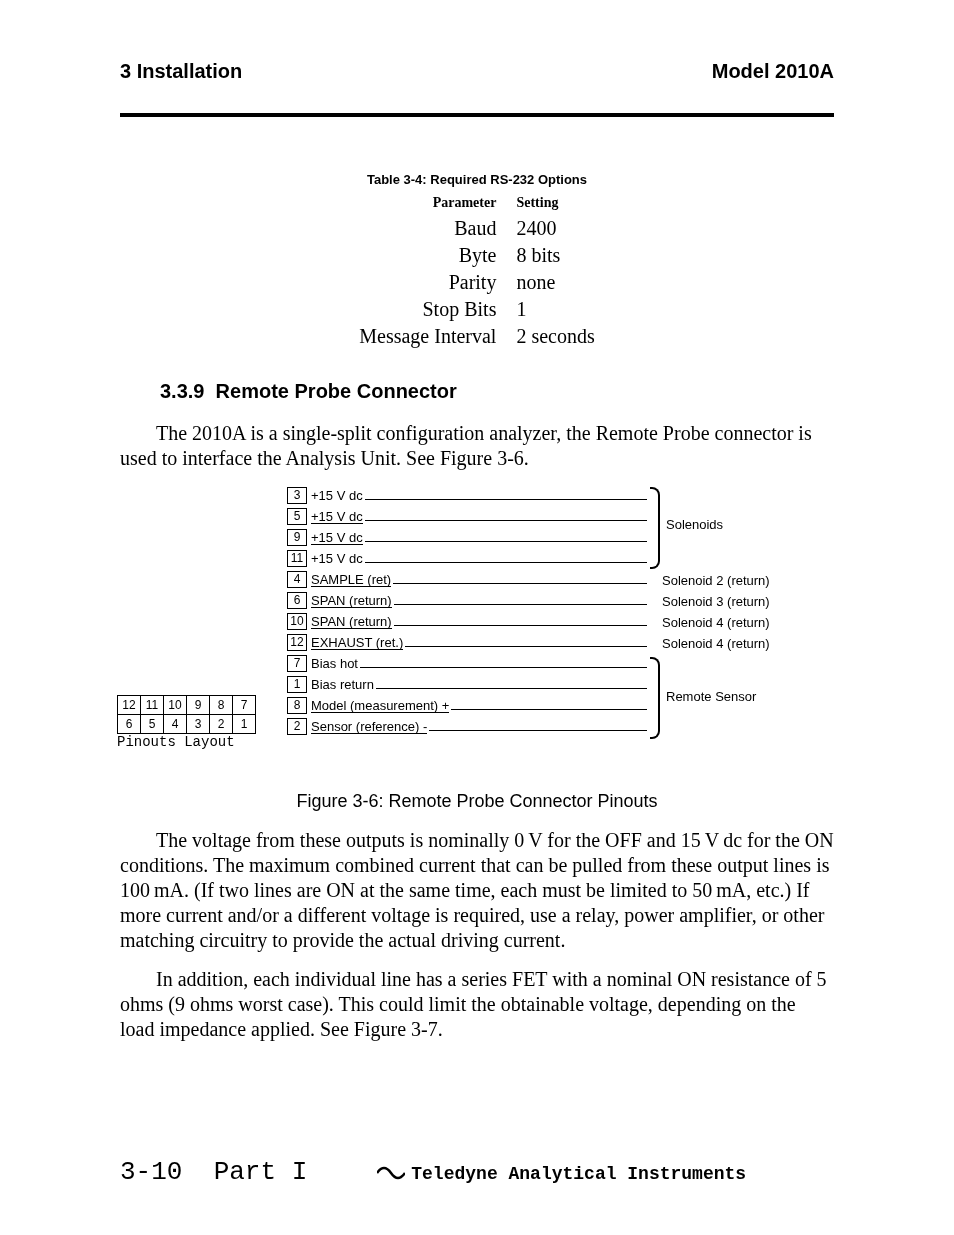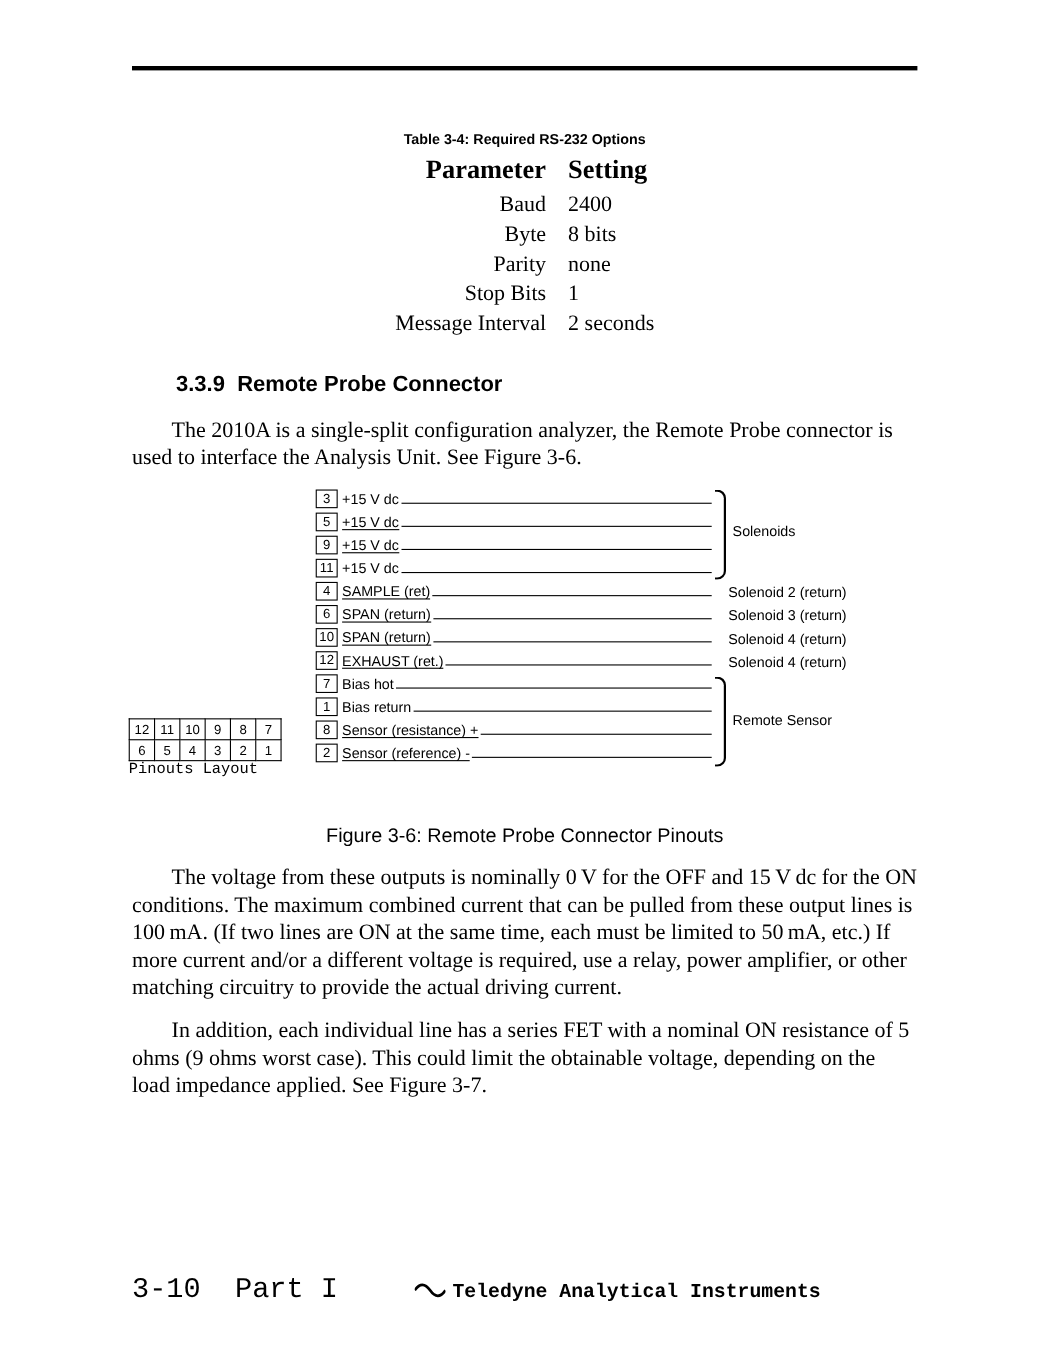--- a/index.html
+++ b/index.html
@@ -39,21 +39,21 @@
     text-align: center;
     margin-bottom: 8px;
   }
   table.rs232 {
     margin: 0 auto 30px auto;
     border-collapse: collapse;
   }
   table.rs232 th {
     font-family: "Times New Roman", serif;
     font-weight: bold;
-    font-size: 24px;
+    font-size: 14px;
     padding: 0 10px 4px 10px;
   }
   table.rs232 td {
     font-family: "Times New Roman", serif;
     font-size: 20px;
     padding: 2px 10px;
     vertical-align: top;
   }
   table.rs232 td.param { text-align: right; }
   table.rs232 td.setting { text-align: left; }
@@ -196,20 +196,24 @@
     font-weight: bold;
     margin-left: 6px;
     margin-top: 12px;
   }
 </style>
 </head>
 <body>
 
 <div class="page">
 
+  <div class="running-head">
+    <span>3  Installation</span>
+    <span>Model 2010A</span>
+  </div>
   <hr class="thick-rule">
 
   <div class="table-caption">Table 3-4: Required RS-232 Options</div>
   <table class="rs232">
     <tbody>
         <tr>
       <th style="text-align:right">Parameter</th>
       <th style="text-align:left">Setting</th>
     </tr>
     <tr>
@@ -311,21 +315,21 @@
       <div class="pin-row">
           <span class="pin-box">1</span>
           <span class="pin-label">
             <span class="txt">Bias return</span>
             <span class="pin-line"></span>
           </span>
         </div>
       <div class="pin-row">
           <span class="pin-box">8</span>
           <span class="pin-label underline">
-            <span class="txt">Sensor (resistance) +</span>
+            <span class="txt">Model (measurement) +</span>
             <span class="pin-line"></span>
           </span>
         </div>
       <div class="pin-row">
           <span class="pin-box">2</span>
           <span class="pin-label underline">
             <span class="txt">Sensor (reference) -</span>
             <span class="pin-line"></span>
           </span>
         </div>

